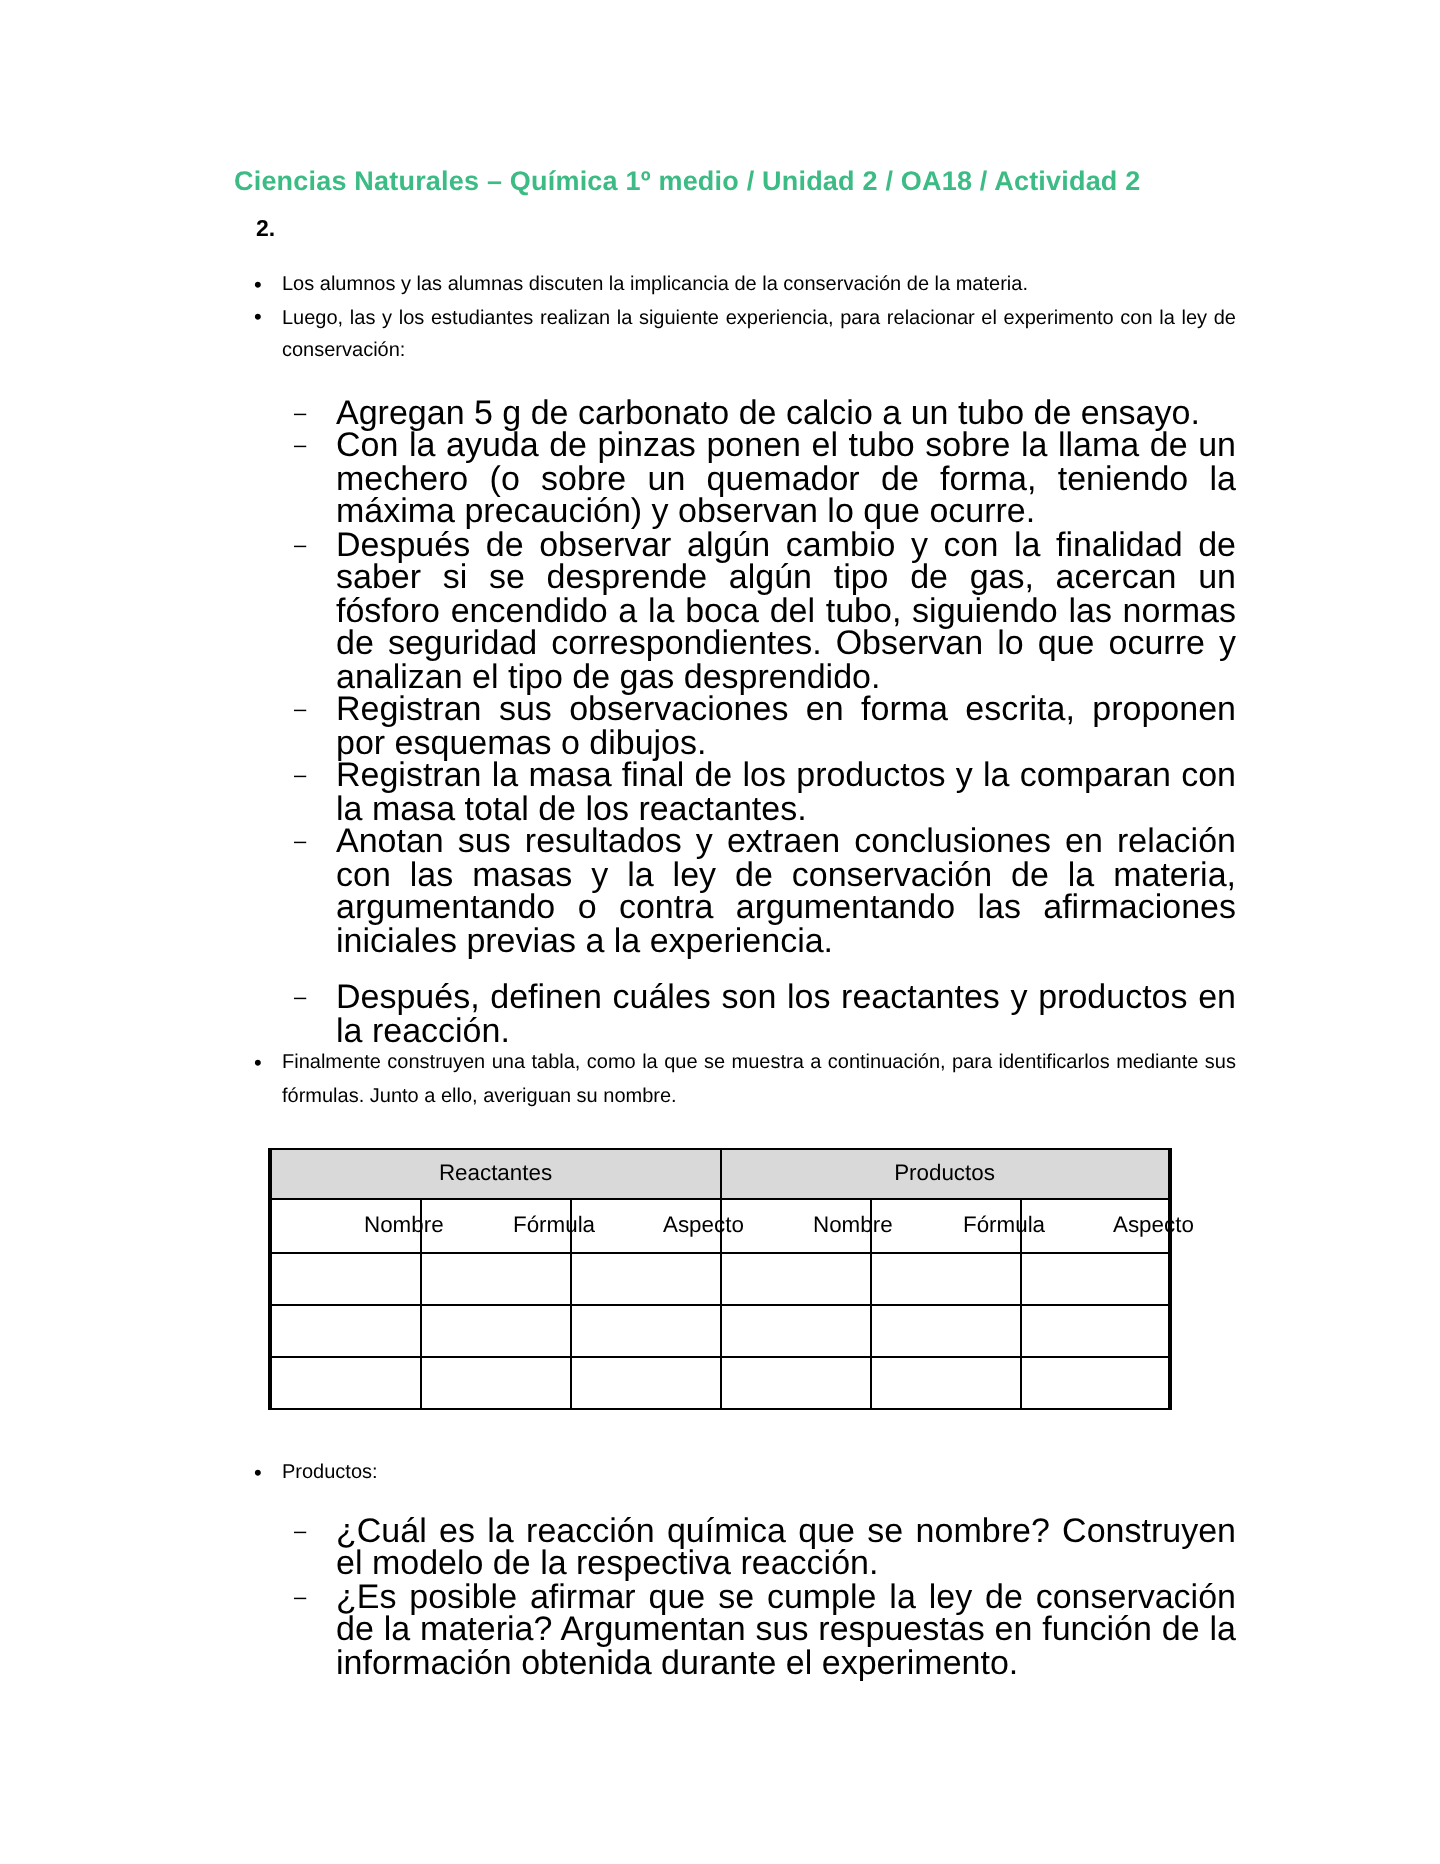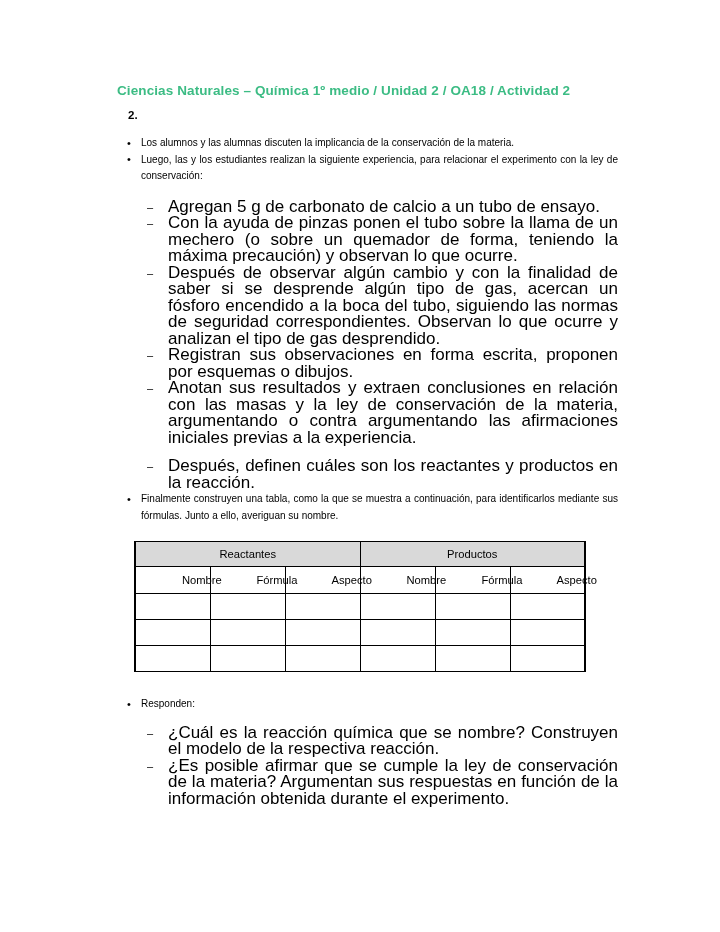--- a/index.html
+++ b/index.html
@@ -162,20 +162,21 @@
       <li class="bullet-item">Luego, las y los estudiantes realizan la siguiente experiencia, para relacionar el experimento con la ley de conservación:</li>
     </ul>
 
     <div class="spacer-14"></div>
 
     <ul class="dash-list">
       <li class="dash-item">Agregan 5 g de carbonato de calcio a un tubo de ensayo.</li>
       <li class="dash-item">Con la ayuda de pinzas ponen el tubo sobre la llama de un mechero (o sobre un quemador de forma, teniendo la máxima precaución) y observan lo que ocurre.</li>
       <li class="dash-item">Después de observar algún cambio y con la finalidad de saber si se desprende algún tipo de gas, acercan un fósforo encendido a la boca del tubo, siguiendo las normas de seguridad correspondientes. Observan lo que ocurre y analizan el tipo de gas desprendido.</li>
       <li class="dash-item">Registran sus observaciones en forma escrita, proponen por esquemas o dibujos.</li>
+      <li class="dash-item">Registran la masa final de los productos y la comparan con la masa total de los reactantes.</li>
       <li class="dash-item">Anotan sus resultados y extraen conclusiones en relación con las masas y la ley de conservación de la materia, argumentando o contra argumentando las afirmaciones iniciales previas a la experiencia.</li>
     </ul>
 
     <div class="spacer-12"></div>
 
     <ul class="dash-list">
       <li class="dash-item">Después, definen cuáles son los reactantes y productos en la reacción.</li>
     </ul>
 
     <ul class="bullet-list">
@@ -224,21 +225,21 @@
             <td class="thick-right"></td>
           </tr>
         </tbody>
       </table>
     </div>
 
     <div class="spacer-14"></div>
     <div class="spacer-10"></div>
 
     <ul class="bullet-list">
-      <li class="bullet-item">Responden:</li>
+      <li class="bullet-item">Productos:</li>
     </ul>
 
     <div class="spacer-12"></div>
 
     <ul class="dash-list">
       <li class="dash-item">¿Cuál es la reacción química que se nombre? Construyen el modelo de la respectiva reacción.</li>
       <li class="dash-item">¿Es posible afirmar que se cumple la ley de conservación de la materia? Argumentan sus respuestas en función de la información obtenida durante el experimento.</li>
     </ul>
 
   </div>

